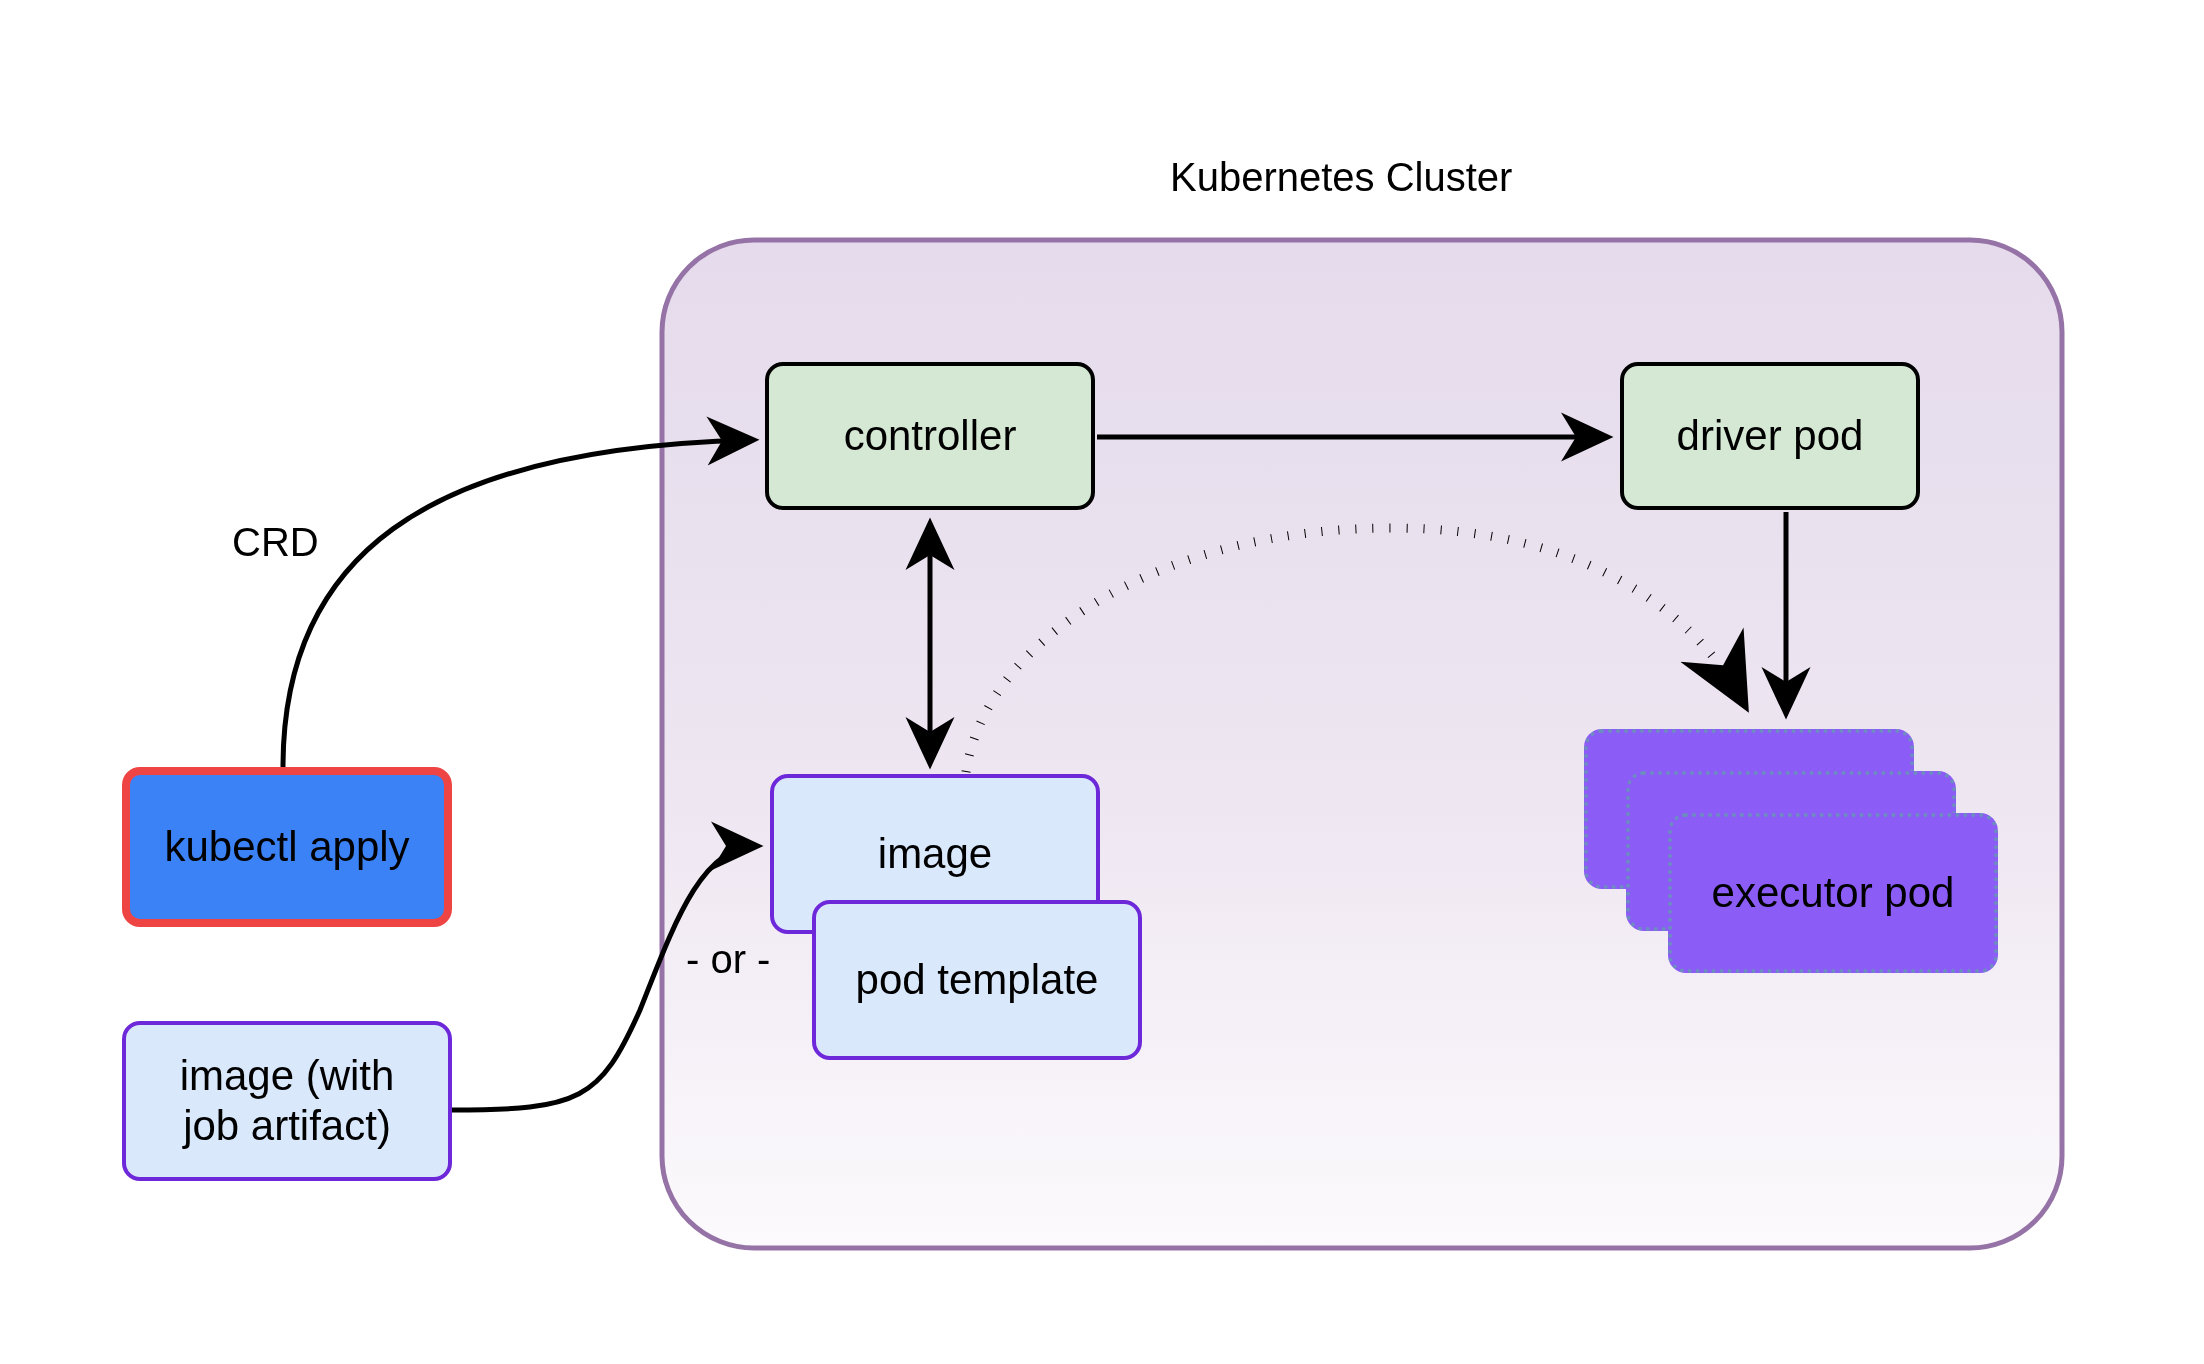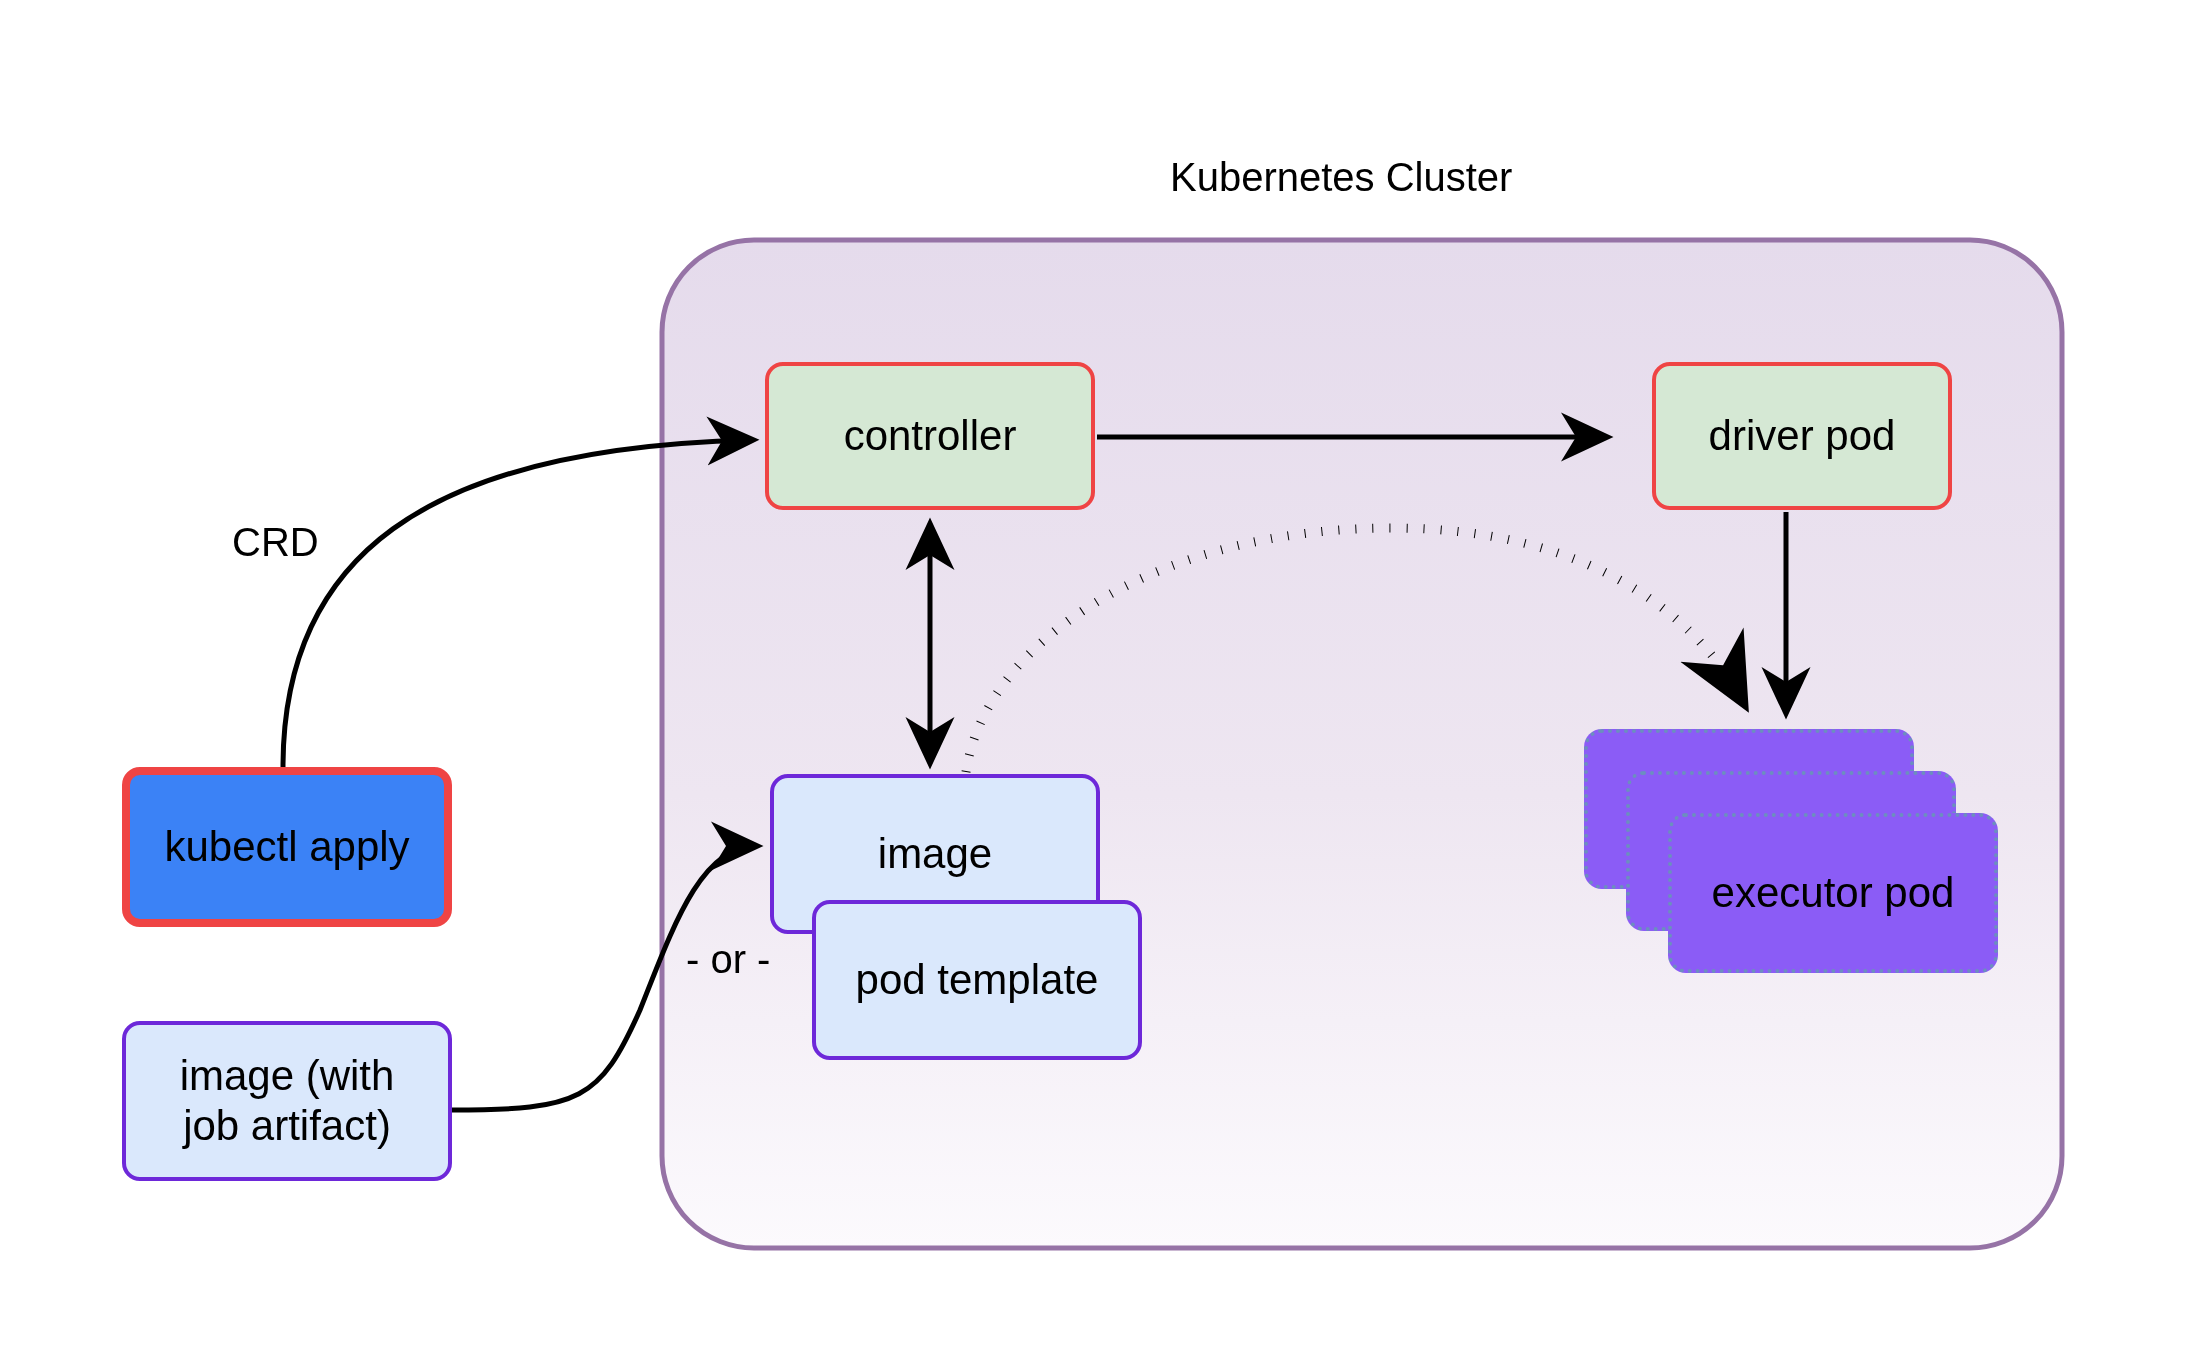--- a/index.html
+++ b/index.html
@@ -5,21 +5,21 @@
   html,body{margin:0;padding:0;background:#ffffff;}
   body{
     width:2204px;height:1364px;position:relative;overflow:hidden;
     font-family:"Liberation Sans","DejaVu Sans",sans-serif;
     color:#000000;
   }
   #stage{position:absolute;left:0;top:0;width:1796px;height:1364px;}
   svg.layer{position:absolute;left:0;top:0;width:2204px;height:1364px;overflow:visible;}
   .node{position:absolute;box-sizing:border-box;display:flex;align-items:center;justify-content:center;text-align:center;}
   .node span{display:block;line-height:1.18;}
-  .green{background:#d5e8d4;border:4px solid #ef4444;border-radius:18px;}
+  .green{background:#d5e8d4;border:4px solid #000000;border-radius:18px;}
   .red{background:#3b82f6;border:8px solid #ef4444;border-radius:18px;}
   .blue{background:#dae8fc;border:4px solid #6d28d9;border-radius:18px;}
   .bluedot{background:#8b5cf6;border:4px dotted #6c8ebf;border-radius:18px;}
   .lbl{position:absolute;white-space:nowrap;}
   .cluster-title{position:absolute;white-space:nowrap;font-size:40px;}
   .f40{font-size:40px;}
   .f42{font-size:42px;}
 </style>
 </head>
 <body>
@@ -45,21 +45,21 @@
         <path d="M0,0.5 L8.6,4.5 L0,8.5 L2.6,4.5 z" fill="#000000"></path>
       </marker>
     </defs>
     <rect x="662" y="240" width="1400" height="1008" rx="92" ry="92" fill="url(#clusterGrad)" stroke="#9673a6" stroke-width="5"></rect>
   </svg>
 
   <div class="node green f42" style="left:765px;top:362px;width:330px;height:148px;">
     <span>controller</span>
   </div>
 
-  <div class="node green f42" style="left:1620px;top:362px;width:300px;height:148px;margin-left:32px;">
+  <div class="node green f42" style="left:1620px;top:362px;width:300px;height:148px;">
     <span>driver pod</span>
   </div>
 
   <div class="node red f42" style="left:122px;top:767px;width:330px;height:160px;">
     <span>kubectl apply</span>
   </div>
 
   <div class="node blue f42" style="left:122px;top:1021px;width:330px;height:160px;">
     <span id="imgArtifactLabel">
         <span style="display:block">image (with</span>

